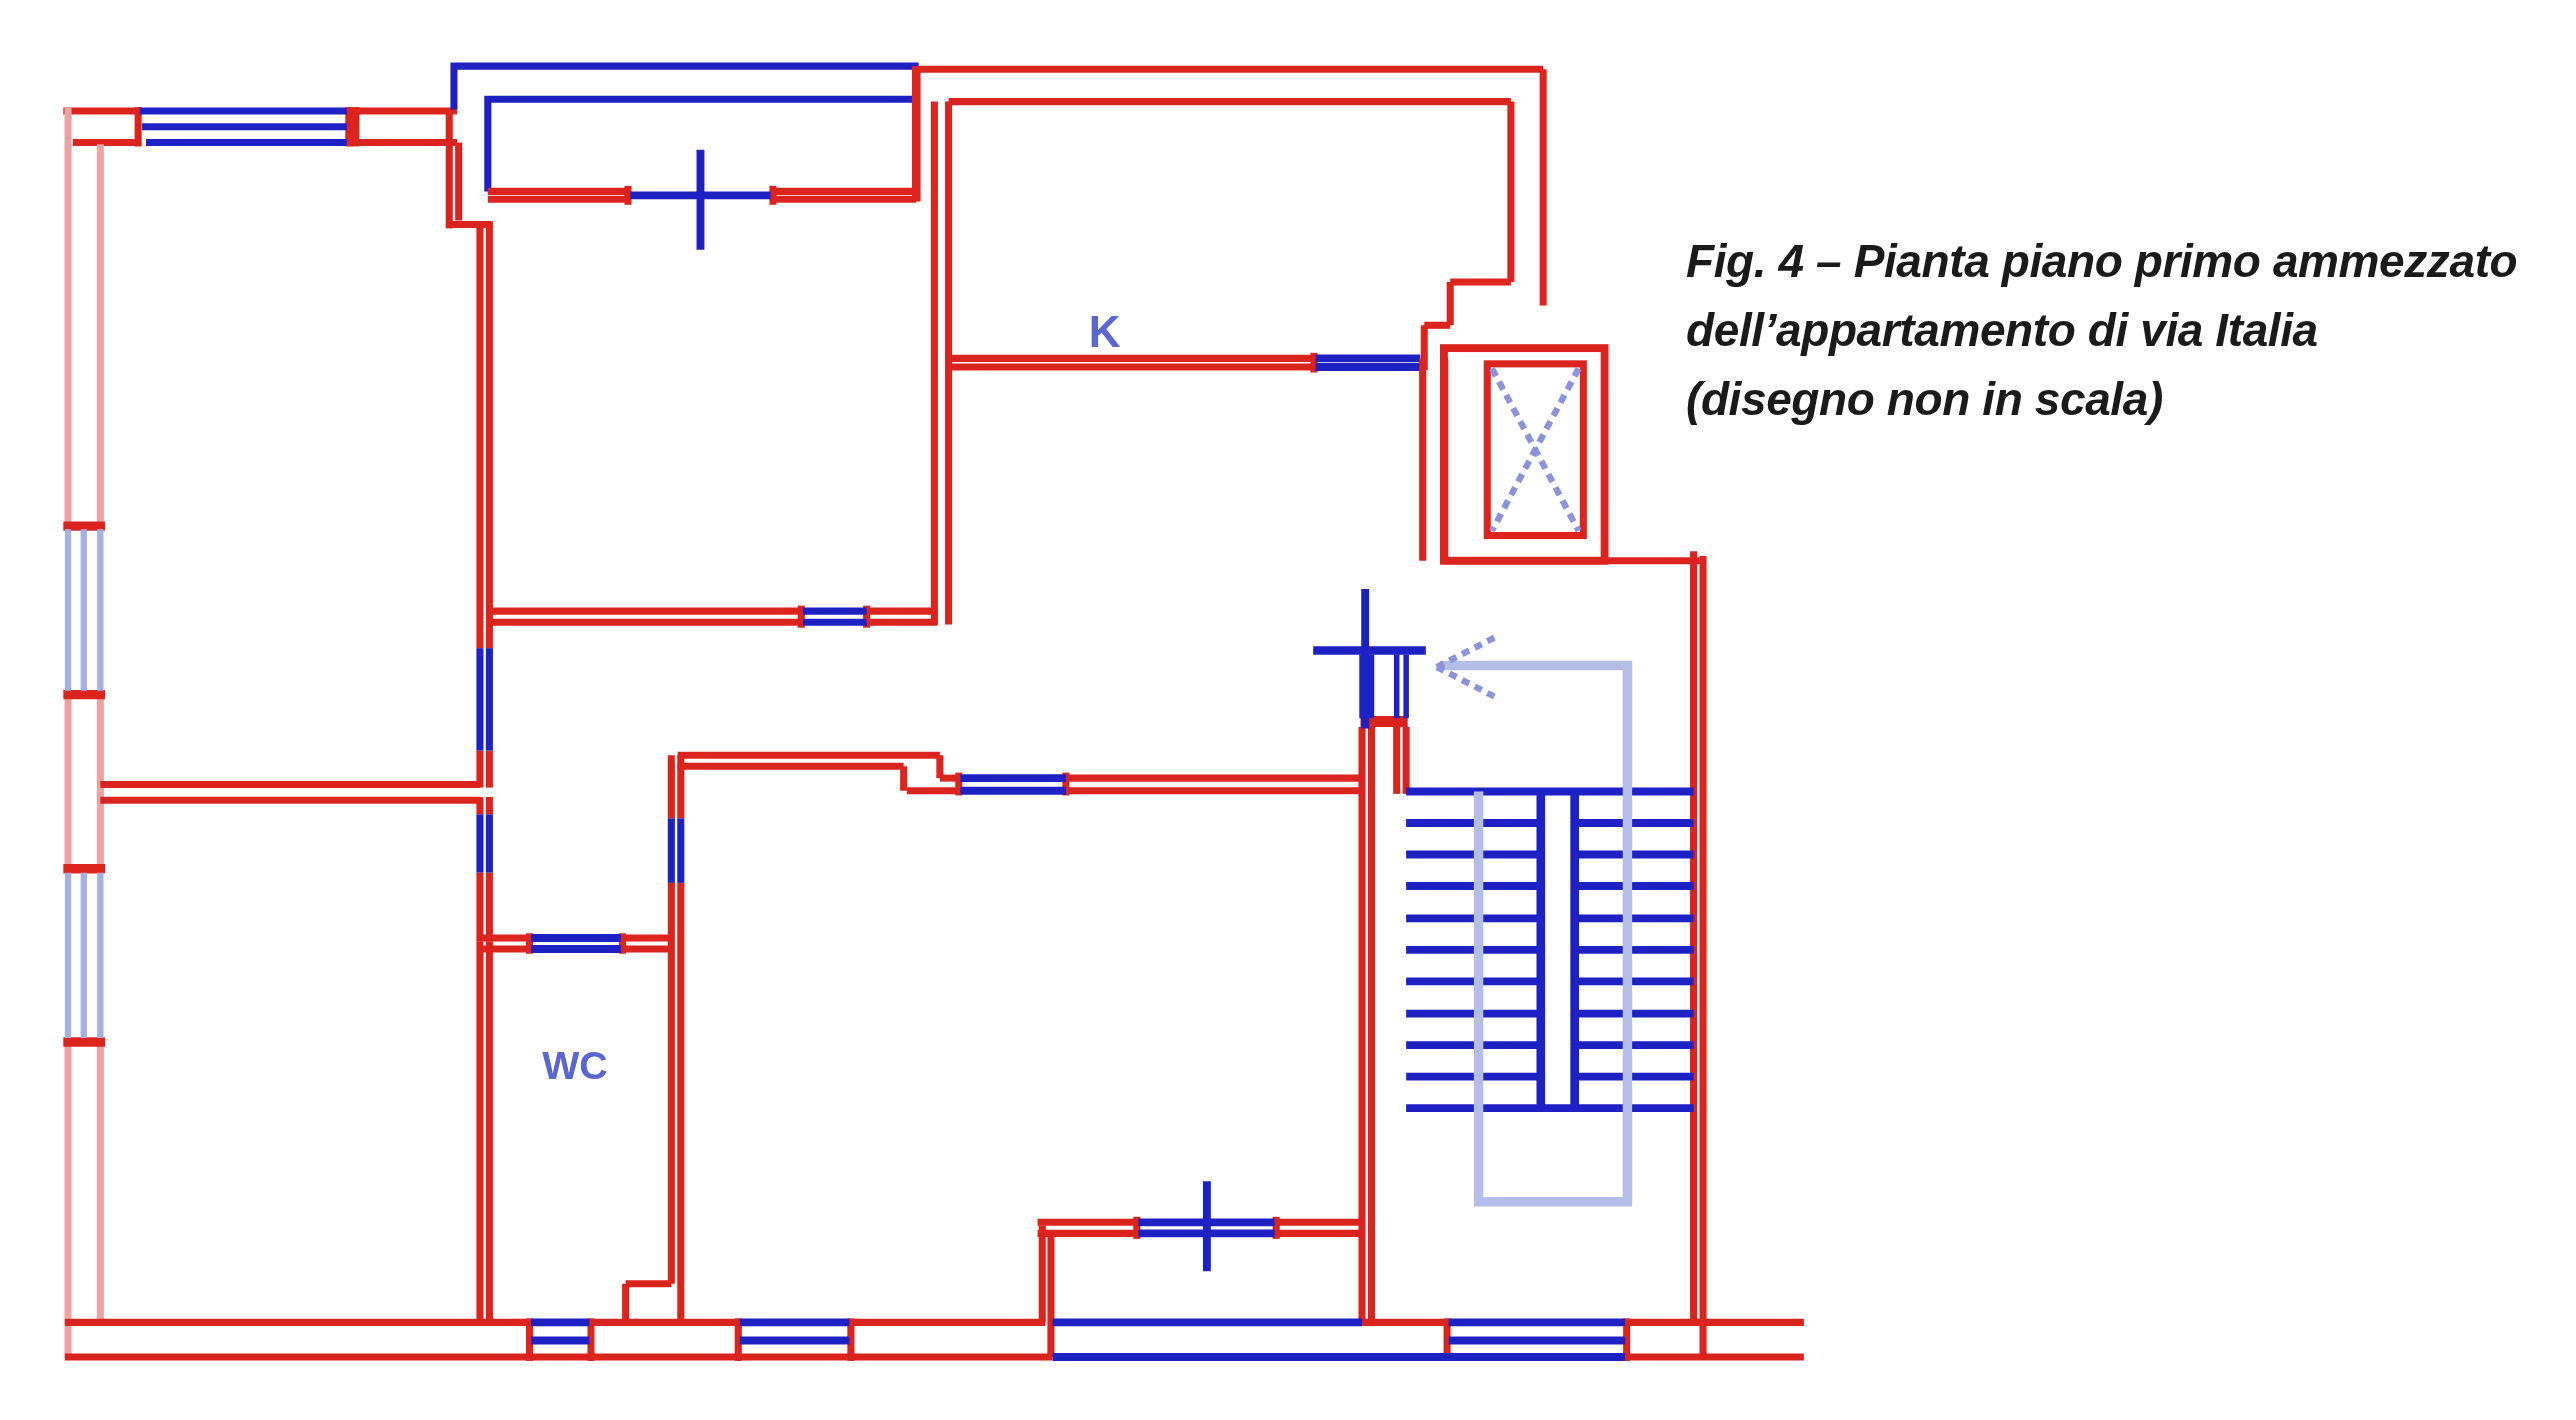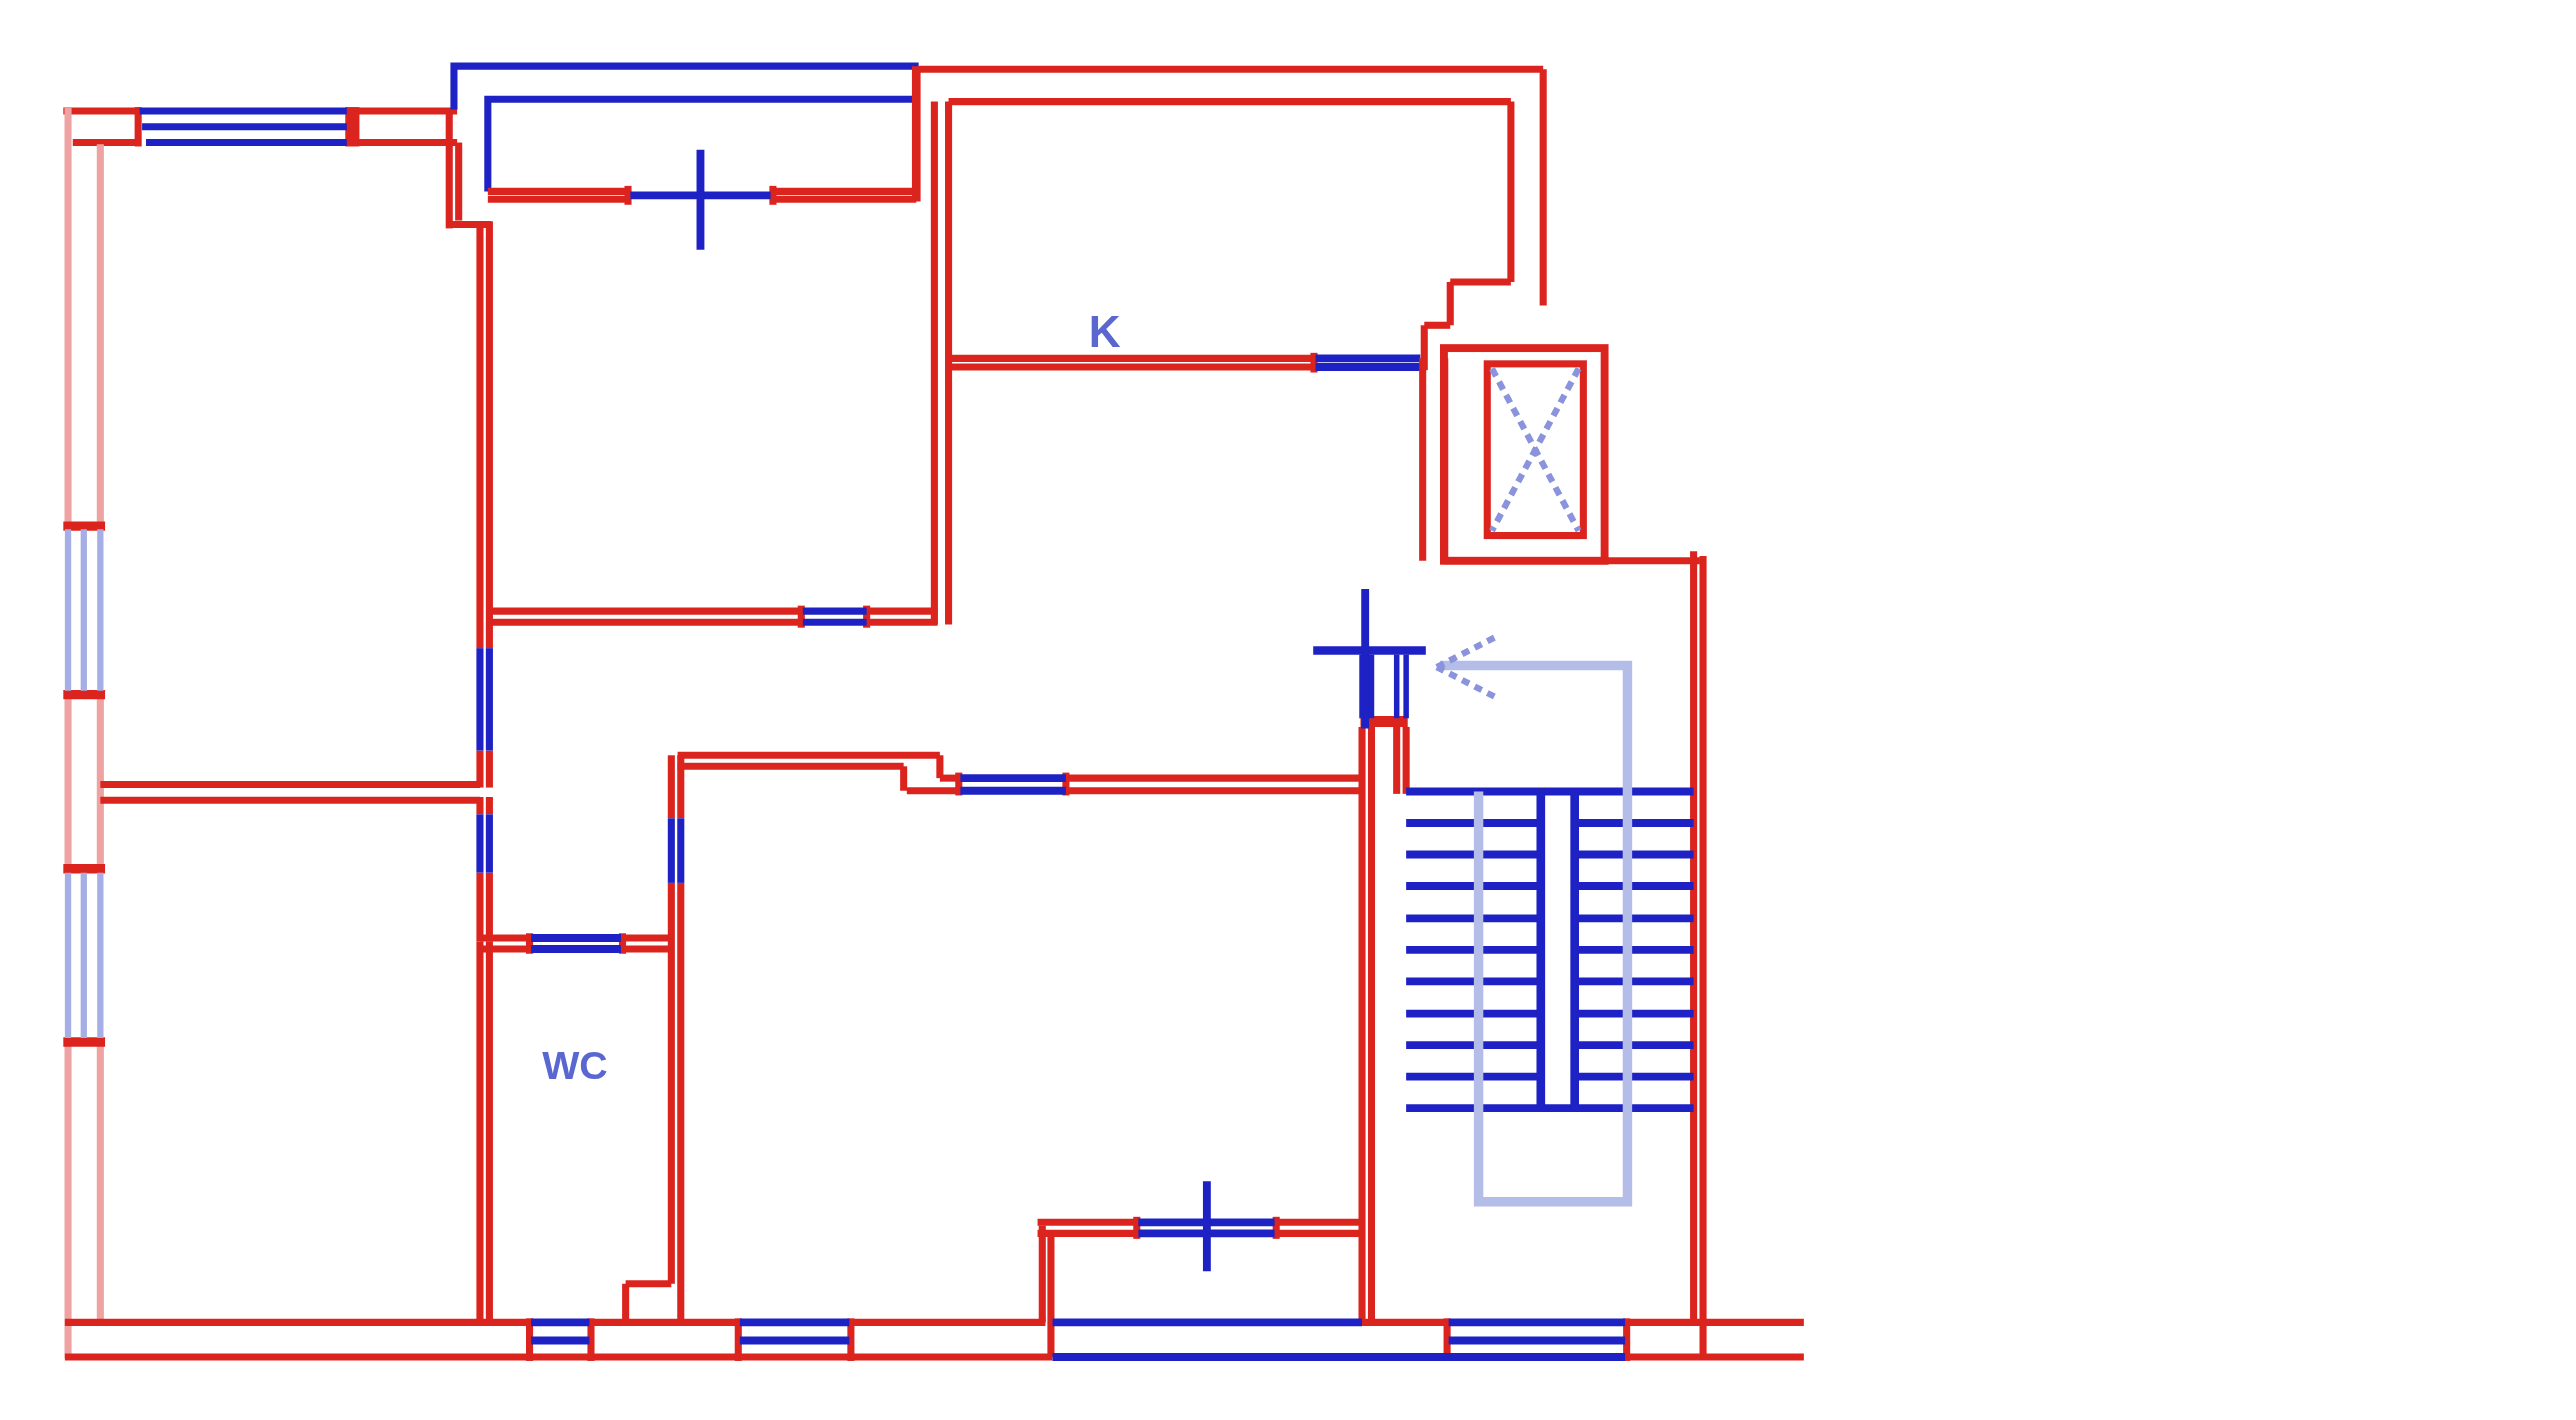--- a/index.html
+++ b/index.html
@@ -299,15 +299,20 @@
     <line x1="1336" y1="1679" x2="1729" y2="1679"></line>
     <line x1="1839" y1="1679" x2="2063" y2="1679"></line>
     <line x1="1839" y1="1702" x2="2063" y2="1702"></line>
     <line x1="1336" y1="1723" x2="2063" y2="1723"></line>
   </g>
 
   <text class="plan-label" x="1382" y="440" font-size="56">K</text>
   <text class="plan-label" x="688" y="1370" font-size="50">WC</text>
 </svg>
 
-
+<div class="caption">
+  <div>Fig. 4 – Pianta piano primo ammezzato</div>
+  <div>dell’appartamento di via Italia</div>
+  <div>(disegno non in scala)</div>
 </div>
 
+</div>
+
 
 </body></html>

